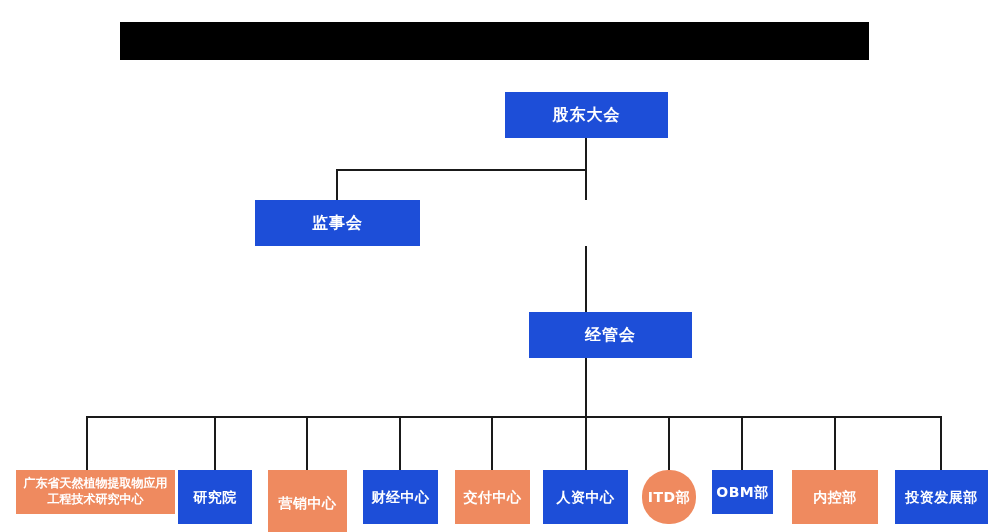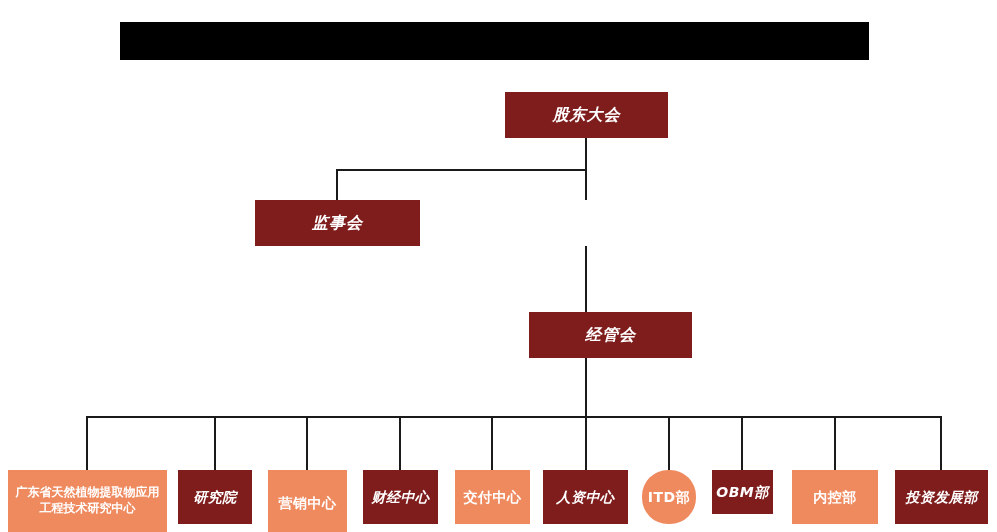--- a/index.html
+++ b/index.html
@@ -28,33 +28,33 @@
     display: flex;
     align-items: center;
     justify-content: center;
     text-align: center;
     color: #ffffff;
     font-weight: bold;
     font-size: 16px;
     letter-spacing: 1px;
     line-height: 1.3;
   }
-  .node.dark  { background: #7f1d1d; font-style: italic; }
+  .node.dark  { background: #1d4ed8; }
   .node.light { background: #ef8a5f; }
   .node.small { font-size: 14px; letter-spacing: 0.5px; }
   .node.tiny  { font-size: 12px; letter-spacing: 0; padding: 0 5px; }
 
   
   .n-shareholders { left: 505px; top: 92px;  width: 163px; height: 46px; }
   .n-supervisors  { left: 255px; top: 200px; width: 165px; height: 46px; }
   .n-directors    { left: 504px; top: 200px; width: 165px; height: 46px; }
   .n-management   { left: 505px; top: 312px; width: 163px; height: 46px; margin-left: 24px; }
 
   
-  .n-d1  { left: 8px;   top: 470px; width: 159px; height: 62px; }
+  .n-d1  { left: 16px;   top: 470px; width: 159px; height: 44px; }
   .n-d2  { left: 178px; top: 470px; width: 74px;  height: 54px; }
   .n-d3  { left: 268px; top: 470px; width: 79px;  height: 66px; }
   .n-d4  { left: 363px; top: 470px; width: 75px;  height: 54px; }
   .n-d5  { left: 455px; top: 470px; width: 75px;  height: 54px; }
   .n-d6  { left: 543px; top: 470px; width: 85px;  height: 54px; }
   .n-d7  { left: 642px; top: 470px; width: 54px;  height: 54px; border-radius: 26px; }
   .n-d8  { left: 712px; top: 470px; width: 61px;  height: 44px; }
   .n-d9  { left: 792px; top: 470px; width: 86px;  height: 54px; }
   .n-d10 { left: 895px; top: 470px; width: 93px;  height: 54px; }
 

